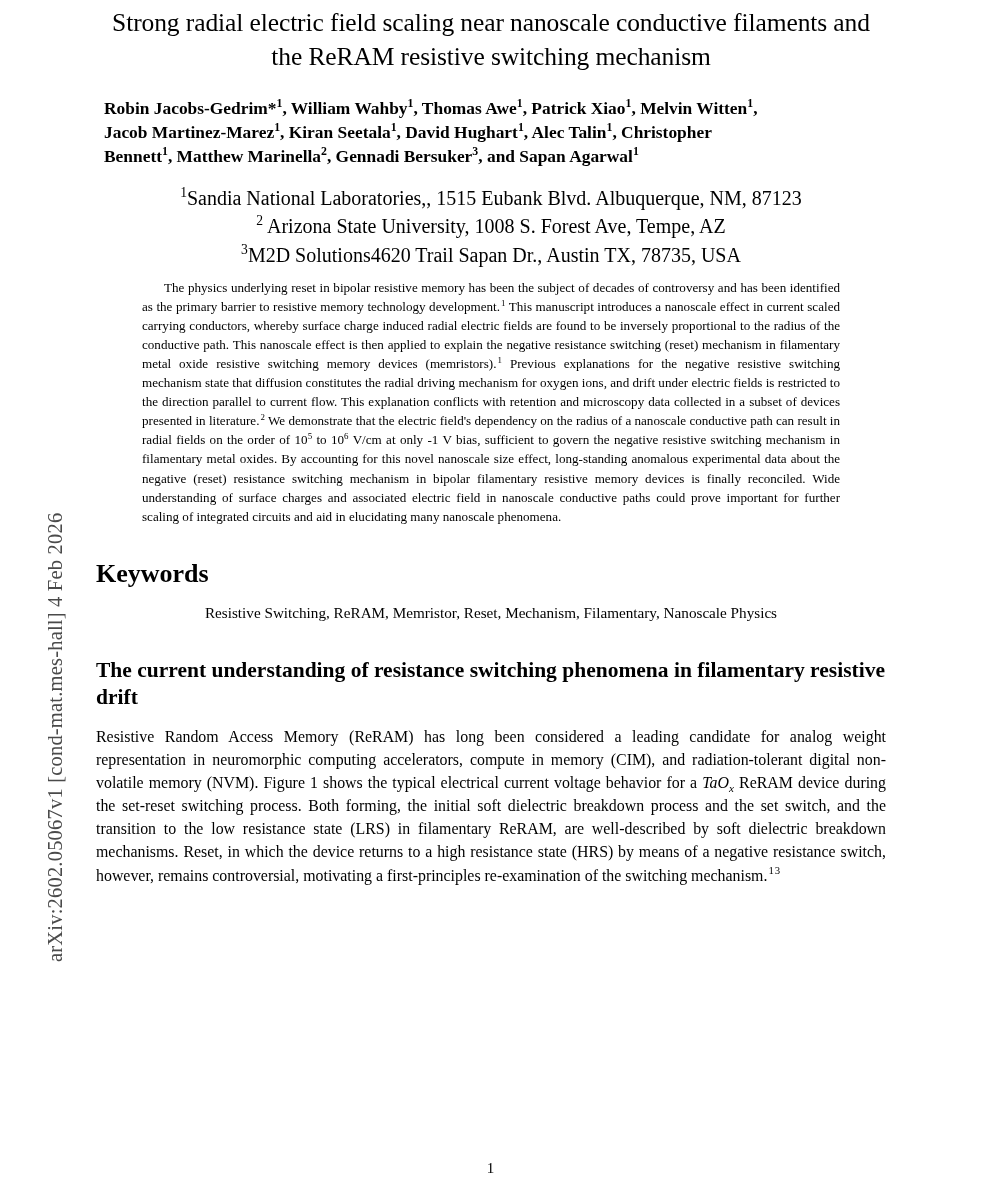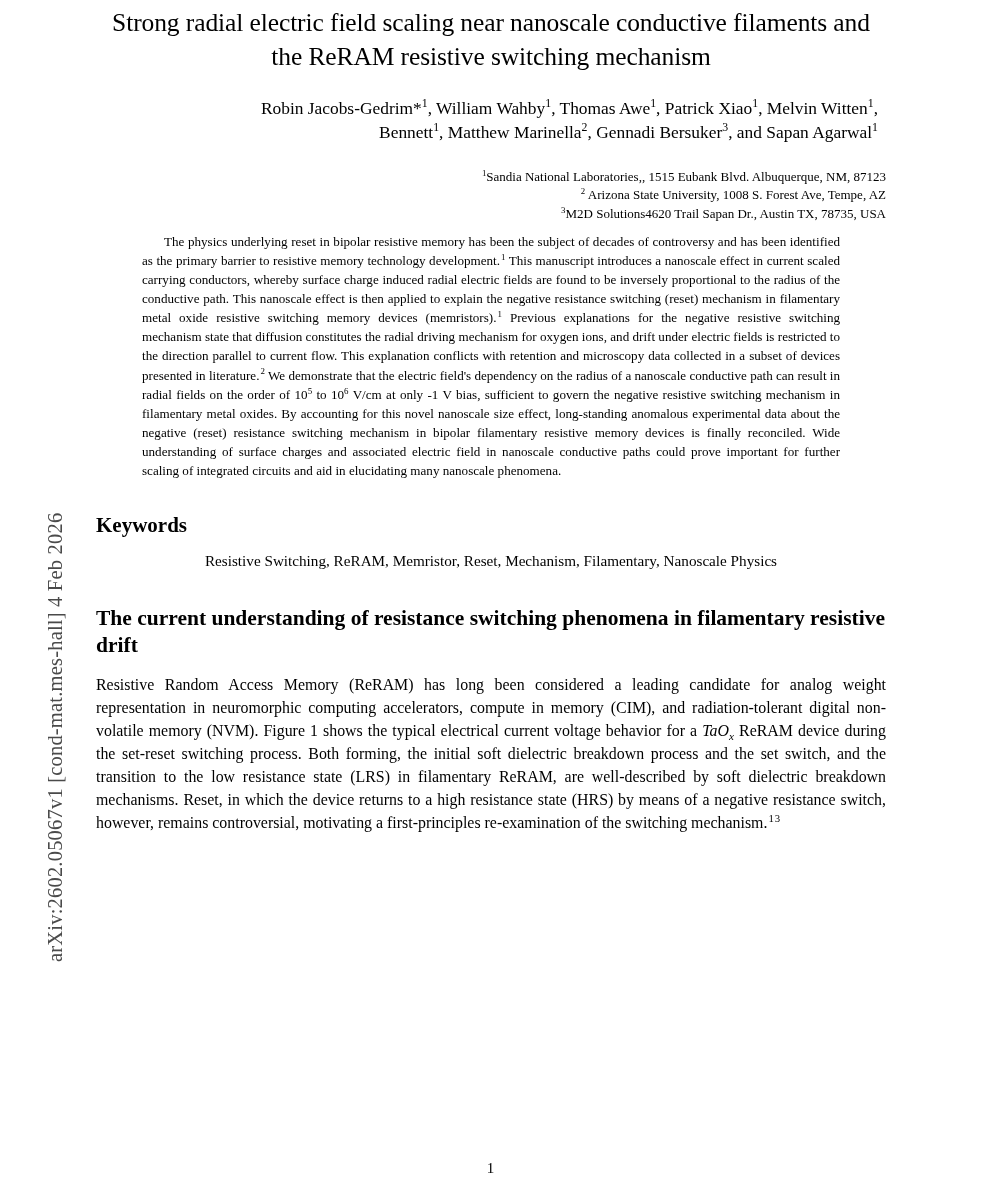--- a/index.html
+++ b/index.html
@@ -53,28 +53,29 @@
     font-weight: normal;
     line-height: 1.33;
     text-align: center;
     letter-spacing: -0.1px;
   }
 
   .authors {
     margin: 22px 8px 0 8px;
     font-size: 17.4px;
     line-height: 1.38;
-    text-align: right;
+    text-align: left;
+    font-weight: bold;
   }
 
   .affils {
-    margin: 24px 0 0 0;
-    font-size: 13px;
+    margin: 16px 0 0 0;
+    font-size: 20px;
     line-height: 1.42;
-    text-align: right;
+    text-align: center;
   }
 
   .email {
     margin: 26px 0 0 0;
     font-size: 16.6px;
     text-align: center;
   }
 
   .abs-head {
     margin: 32px 0 0 0;
@@ -86,21 +87,21 @@
   .abstract {
     margin: 9px 46px 0 46px;
     font-size: 13.1px;
     line-height: 1.455;
     text-align: justify;
     text-justify: inter-word;
     text-indent: 22px;
   }
 
   h2.section {
-    font-size: 21px;
+    font-size: 26px;
     font-weight: bold;
     margin: 32px 0 0 0;
     line-height: 1.25;
   }
   h2.section.big {
     font-size: 21.5px;
     margin-top: 34px;
   }
 
   .keywords-line {
@@ -146,20 +147,23 @@
 
 <div class="page">
 
   <h1 class="title">Strong radial electric field scaling near nanoscale conductive filaments and the ReRAM resistive switching mechanism</h1>
 
   <div class="authors">
     <div>
       Robin Jacobs-Gedrim*<sup>1</sup>, William Wahby<sup>1</sup>, Thomas Awe<sup>1</sup>, Patrick Xiao<sup>1</sup>, Melvin Witten<sup>1</sup>,
     </div>
     <div>
+      Jacob Martinez-Marez<sup>1</sup>, Kiran Seetala<sup>1</sup>, David Hughart<sup>1</sup>, Alec Talin<sup>1</sup>, Christopher
+    </div>
+    <div>
       Bennett<sup>1</sup>, Matthew Marinella<sup>2</sup>, Gennadi Bersuker<sup>3</sup>, and Sapan Agarwal<sup>1</sup>
     </div>
   </div>
 
   <div class="affils">
     <div><sup>1</sup><span>Sandia National Laboratories,, 1515 Eubank Blvd. Albuquerque, NM, 87123</span></div>
     <div><sup>2</sup> <span>Arizona State University, 1008 S. Forest Ave, Tempe, AZ</span></div>
     <div><sup>3</sup><span>M2D Solutions4620 Trail Sapan Dr., Austin TX, 78735, USA</span></div>
   </div>
 

